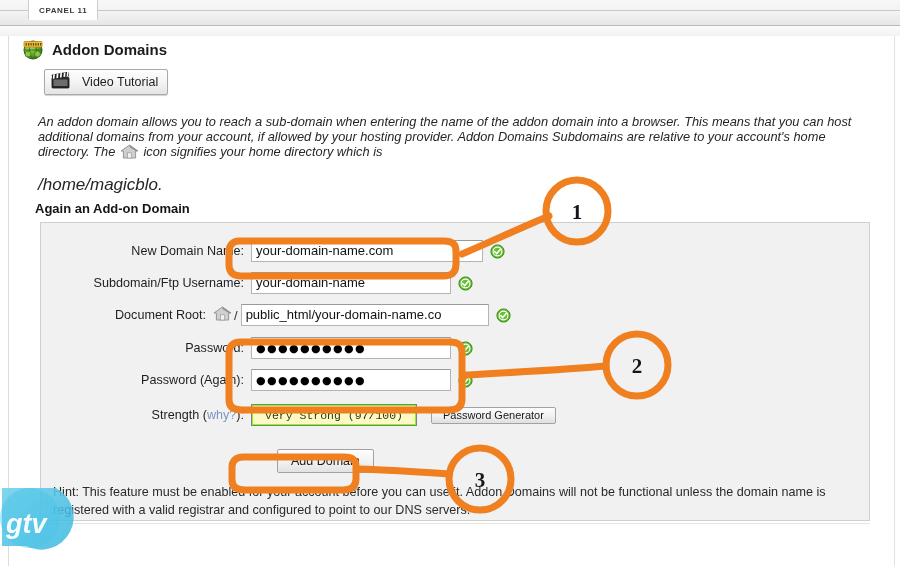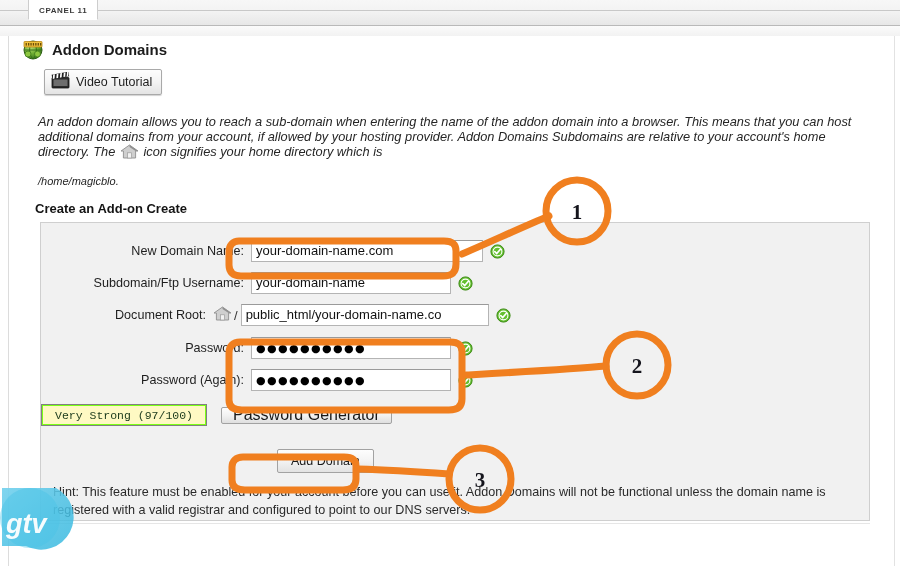--- a/index.html
+++ b/index.html
@@ -73,21 +73,21 @@
   .globe-icon { width: 22px; height: 22px; position: relative; }
   .page-title {
     font-size: 15px; font-weight: bold; color: #1c1c1c;
     font-family: "Liberation Sans", sans-serif;
   }
 
   
   .vt-button {
     position: absolute; left: 34px; top: 33px;
     height: 26px; padding: 0 9px 0 6px;
-    display: flex; align-items: center; gap: 6px;
+    display: flex; align-items: center; gap: 12px;
     background: linear-gradient(to bottom, #fdfdfd 0%, #f4f4f4 50%, #e4e4e4 100%);
     border: 1px solid #a9a9a9;
     border-radius: 2px;
     box-shadow: 0 1px 1px rgba(0,0,0,0.18);
     cursor: pointer;
     text-align: center;
   }
   .vt-label { font-size: 12.5px; color: #1d1d1d; white-space: nowrap; }
 
   
@@ -96,21 +96,21 @@
     font-size: 12.8px; font-style: italic; color: #262626;
     line-height: 15px;
     font-family: "Liberation Sans", sans-serif;
   }
   .desc .home-inline {
     display: inline-block; width: 19px; height: 15px;
     vertical-align: -3px; margin: 0 1px;
   }
   .desc-path {
     position: absolute; left: 28px; top: 139px;
-    font-size: 11px; font-style: italic; color: #262626;
+    font-size: 17px; font-style: italic; color: #262626;
   }
 
   
   .section-head {
     position: absolute; left: 25px; top: 165px;
     font-size: 13px; font-weight: bold; color: #141414;
   }
 
   
   .panel {
@@ -166,21 +166,21 @@
     display: flex; align-items: center; justify-content: center;
     font-family: "Liberation Mono", monospace;
     font-size: 11.5px; color: #1b3a1b;
     box-shadow: inset 0 0 0 1px #7bff14;
   }
   .gen-button {
     margin-left: 14px; height: 17px; padding: 0 11px;
     display: flex; align-items: center;
     background: linear-gradient(to bottom, #fdfdfd 0%, #f2f2f2 50%, #dfdfdf 100%);
     border: 1px solid #a2a2a2; border-radius: 2px;
-    font-size: 16px; color: #191919; white-space: nowrap;
+    font-size: 11px; color: #191919; white-space: nowrap;
     cursor: pointer;
     text-align: center;
   }
 
   
   .add-button {
     position: absolute; left: 236px; top: 226px;
     height: 24px; padding: 0 13px;
     display: flex; align-items: center;
     background: linear-gradient(to bottom, #fdfdfd 0%, #f3f3f3 50%, #e2e2e2 100%);
@@ -290,21 +290,21 @@
         <svg width="19" height="15" viewBox="0 0 19 15">
           <polygon points="9.5,1 18,7 15.6,7 15.6,14 3.4,14 3.4,7 1,7" fill="#cfcfcf" stroke="#8e8e8e" stroke-width="0.9"></polygon>
           <polygon points="9.5,1 18,7 15.6,7 9.5,3" fill="#8f8f8f"></polygon>
           <rect x="7.4" y="8.8" width="4.2" height="5.2" fill="#f2f2f2" stroke="#9a9a9a" stroke-width="0.7"></rect>
         </svg>
       </span>
       <span> icon signifies your home directory which is</span>
     </div>
     <div class="desc-path">/home/magicblo.</div>
 
-    <div class="section-head">Create an Add-on Create</div>
+    <div class="section-head">Again an Add-on Domain</div>
 
     <div class="panel">
       <div class="panel-inner">
 
         <div class="frow" style="top:16px;">
           <span class="flabel">New Domain Name:</span>
           <div class="finput" style="width:232px;" placeholder="">your-domain-name.com</div>
           <span class="check">
             <svg width="15" height="15" viewBox="0 0 15 15">
               <circle cx="7.5" cy="7.5" r="6.6" fill="#63c02e" stroke="#3d8a16" stroke-width="1"></circle>
@@ -366,20 +366,23 @@
           <span class="check">
             <svg width="15" height="15" viewBox="0 0 15 15">
               <circle cx="7.5" cy="7.5" r="6.6" fill="#63c02e" stroke="#3d8a16" stroke-width="1"></circle>
               <circle cx="7.5" cy="7.5" r="4.4" fill="none" stroke="#ffffff" stroke-width="1.1"></circle>
               <polyline points="4.8,7.6 6.7,9.6 10.4,5.2" fill="none" stroke="#ffffff" stroke-width="1.7" stroke-linecap="round"></polyline>
             </svg>
           </span>
         </div>
 
         <div class="frow" style="top:180px;">
+          <span class="strength-label">
+            <span>Strength (</span><a class="why-link" href="#">why?</a><span>):</span>
+          </span>
           <div class="strength-box">Very Strong (97/100)</div>
           <div class="gen-button">Password Generator</div>
         </div>
 
         <div class="add-button">Add Domain</div>
 
         <div class="hint">Hint: This feature must be enabled for your account before you can use it. Addon Domains will not be functional unless the domain name is registered with a valid registrar and configured to point to our DNS servers.</div>
 
       </div>
     </div>

